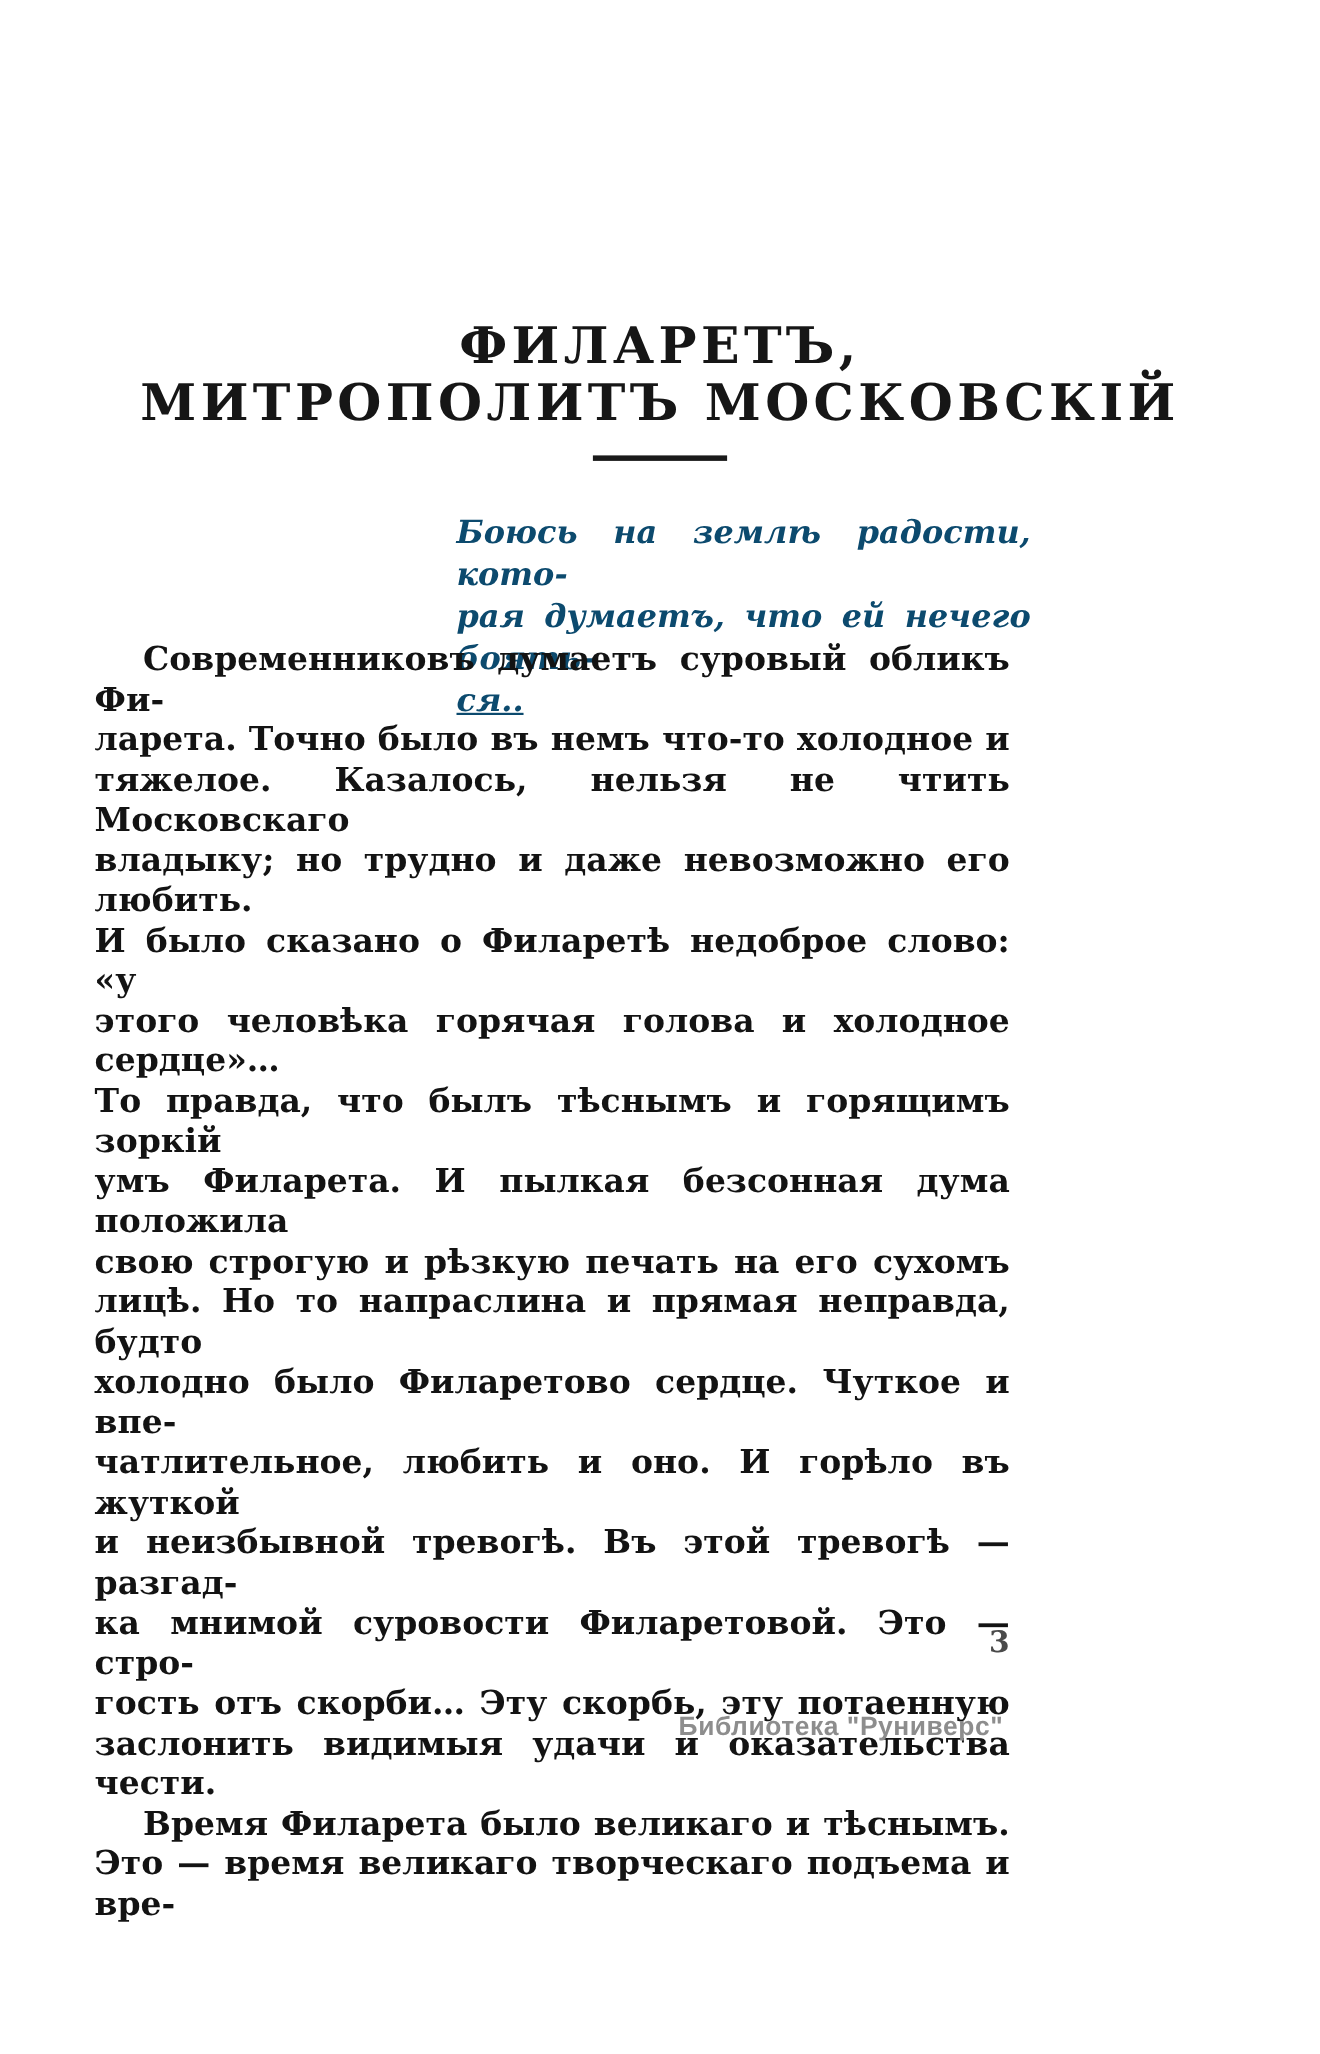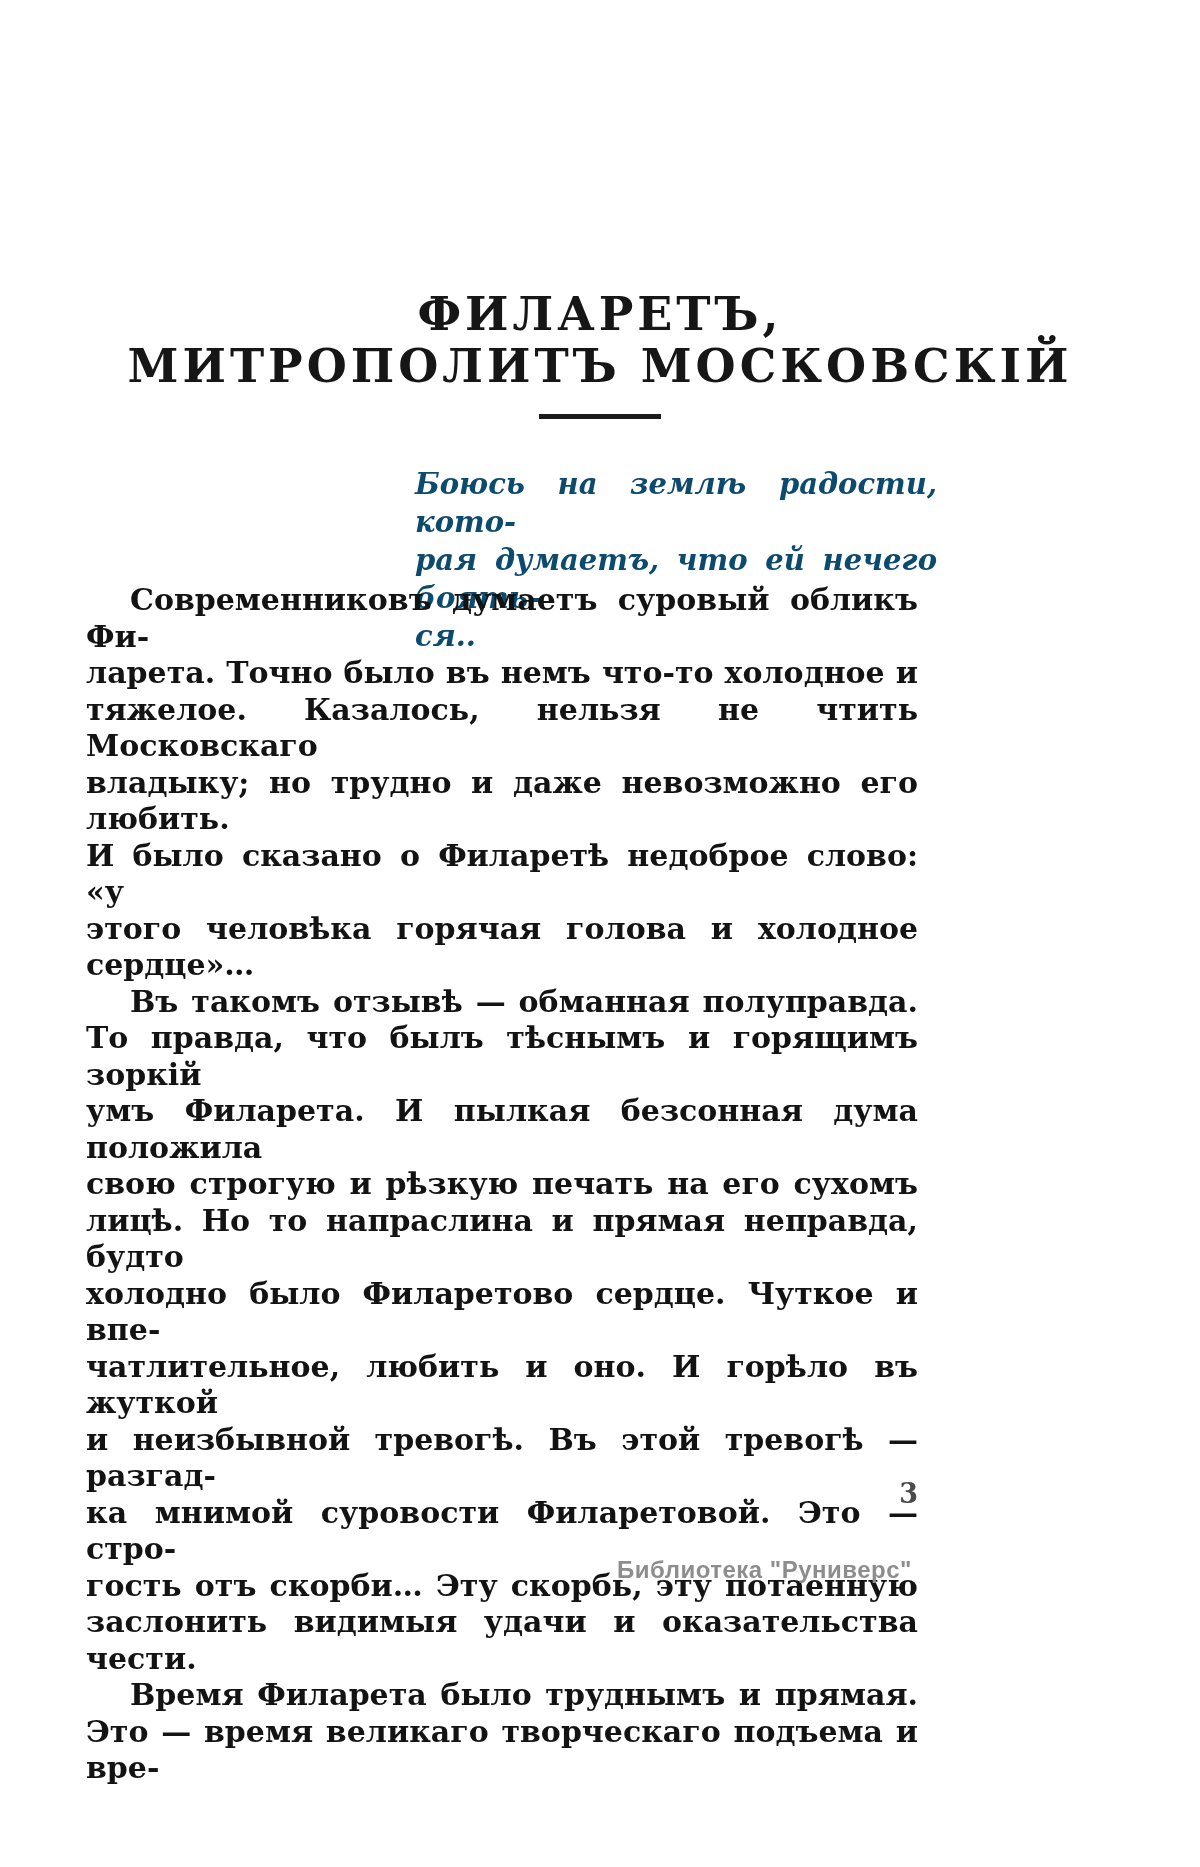--- a/index.html
+++ b/index.html
@@ -45,20 +45,21 @@
     line-height: 38px;
     color: #0c4a6e;
   }
   .eline {
     text-align: justify;
     text-align-last: justify;
   }
   .eline.last {
     text-align: center;
     text-align-last: left;
+    text-decoration: underline;
   }
   
   .body-text {
     position: absolute;
     left: 86px;
     top: 566px;
     width: 832px;
     font-size: 30px;
     line-height: 36.5px;
     font-weight: bold;
@@ -115,34 +116,33 @@
   <main class="body-text" id="body-text">
       <div class="para">
         <div class="bline first">Современниковъ думаетъ суровый обликъ Фи-</div>
         <div class="bline">ларета. Точно было въ немъ что-то холодное и</div>
         <div class="bline">тяжелое. Казалось, нельзя не чтить Московскаго</div>
         <div class="bline">владыку; но трудно и даже невозможно его любить.</div>
         <div class="bline">И было сказано о Филаретѣ недоброе слово: «у</div>
         <div class="bline">этого человѣка горячая голова и холодное сердце»…</div>
       </div>
       <div class="para">
-        <div class="bline first">Въ такомъ отзывѣ — обманная полуправда.</div>
         <div class="bline">То правда, что былъ тѣснымъ и горящимъ зоркій</div>
         <div class="bline">умъ Филарета. И пылкая безсонная дума положила</div>
         <div class="bline">свою строгую и рѣзкую печать на его сухомъ</div>
         <div class="bline">лицѣ. Но то напраслина и прямая неправда, будто</div>
         <div class="bline">холодно было Филаретово сердце. Чуткое и впе-</div>
         <div class="bline">чатлительное, любить и оно. И горѣло въ жуткой</div>
         <div class="bline">и неизбывной тревогѣ. Въ этой тревогѣ — разгад-</div>
         <div class="bline">ка мнимой суровости Филаретовой. Это — стро-</div>
         <div class="bline">гость отъ скорби… Эту скорбь, эту потаенную</div>
         <div class="bline">заслонить видимыя удачи и оказательства чести.</div>
       </div>
       <div class="para">
-        <div class="bline first">Время Филарета было труднымъ и прямая.</div>
+        <div class="bline first">Время Филарета было великаго и тѣснымъ.</div>
         <div class="bline">Это — время великаго творческаго подъема и вре-</div>
       </div>
     </main>
 
   <div class="page-number">3</div>
 
   <div class="watermark">Библиотека "Руниверс"</div>
 
 </div>
 

